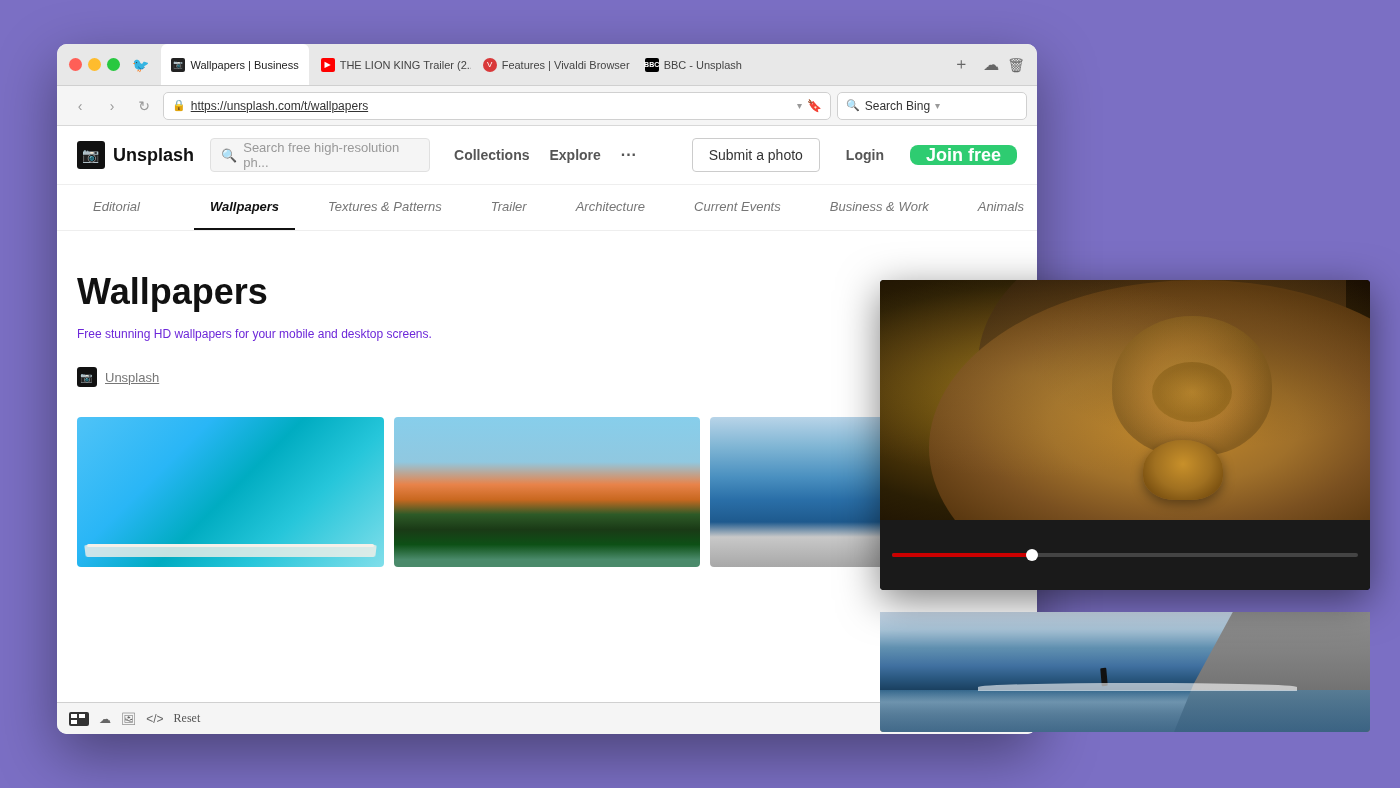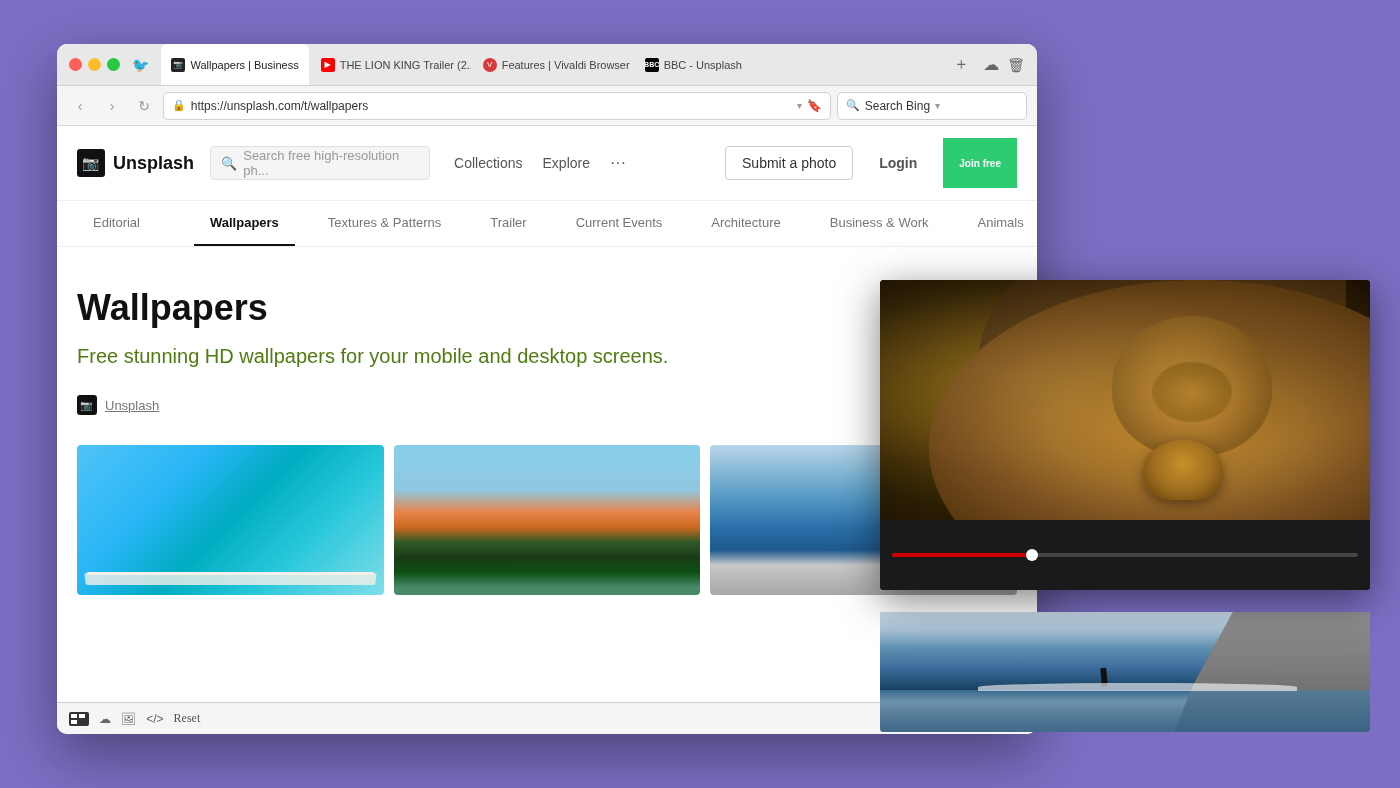--- a/index.html
+++ b/index.html
@@ -202,20 +202,21 @@
 
     .address-bar .lock-icon {
       color: #4caf50;
       font-size: 11px;
     }
 
     .address-text {
       flex: 1;
       font-size: 12px;
       color: #333;
+      text-decoration: underline;
     }
 
     .bookmark-icon {
       font-size: 12px;
       color: #999;
     }
 
     .dropdown-arrow {
       font-size: 10px;
       color: #999;
@@ -288,20 +289,21 @@
       gap: 6px;
       font-size: 13px;
       color: #999;
     }
 
     .nav-links {
       display: flex;
       align-items: center;
       gap: 20px;
       margin-left: 8px;
+      font-weight: bold;
     }
 
     .nav-link {
       font-size: 14px;
       color: #555;
       cursor: pointer;
       text-decoration: none;
     }
 
     .nav-dots {
@@ -333,38 +335,39 @@
       padding: 0 16px;
       border: none;
       background: transparent;
       font-size: 14px;
       color: #555;
       cursor: pointer;
       font-weight: bold;
     }
 
     .join-btn {
-      height: 50px;
+      height: 20px;
       padding: 0 16px;
       border: none;
-      border-radius: 0;
+      border-radius: 8px;
       background: #2ecc71;
       color: #fff;
-      font-size: 10px;
+      font-size: 18px;
       font-weight: 600;
       cursor: pointer;
     }
 
     
     .category-nav {
       display: flex;
       align-items: center;
       padding: 0 20px;
       border-bottom: 1px solid #eee;
       gap: 17px;
+      font-style: italic;
     }
 
     .cat-item {
       padding: 14px 16px;
       font-size: 13px;
       color: #767676;
       cursor: pointer;
       border-bottom: 2px solid transparent;
       white-space: nowrap;
     }
@@ -389,22 +392,22 @@
     }
 
     .page-title {
       font-size: 36px;
       font-weight: 800;
       color: #111;
       margin-bottom: 12px;
     }
 
     .page-desc {
-      font-size: 20px;
-      color: #4d7c0f;
+      font-size: 12px;
+      color: #6d28d9;
       margin-bottom: 24px;
       line-height: 1.5;
     }
 
     .brand-attribution {
       display: flex;
       align-items: center;
       gap: 8px;
       margin-bottom: 30px;
     }
@@ -732,24 +735,24 @@
       <div class="cat-item active">
         <span>Wallpapers</span>
       </div>
       <div class="cat-item">
         <span>Textures &amp; Patterns</span>
       </div>
       <div class="cat-item">
         <span>Trailer</span>
       </div>
       <div class="cat-item">
+        <span>Architecture</span>
+      </div>
+      <div class="cat-item">
         <span>Current Events</span>
-      </div>
-      <div class="cat-item">
-        <span>Architecture</span>
       </div>
       <div class="cat-item">
         <span>Business &amp; Work</span>
       </div>
       <div class="cat-item">
         <span>Animals</span>
       </div>
       <div class="cat-item">
         <span>Fashion</span>
       </div>

